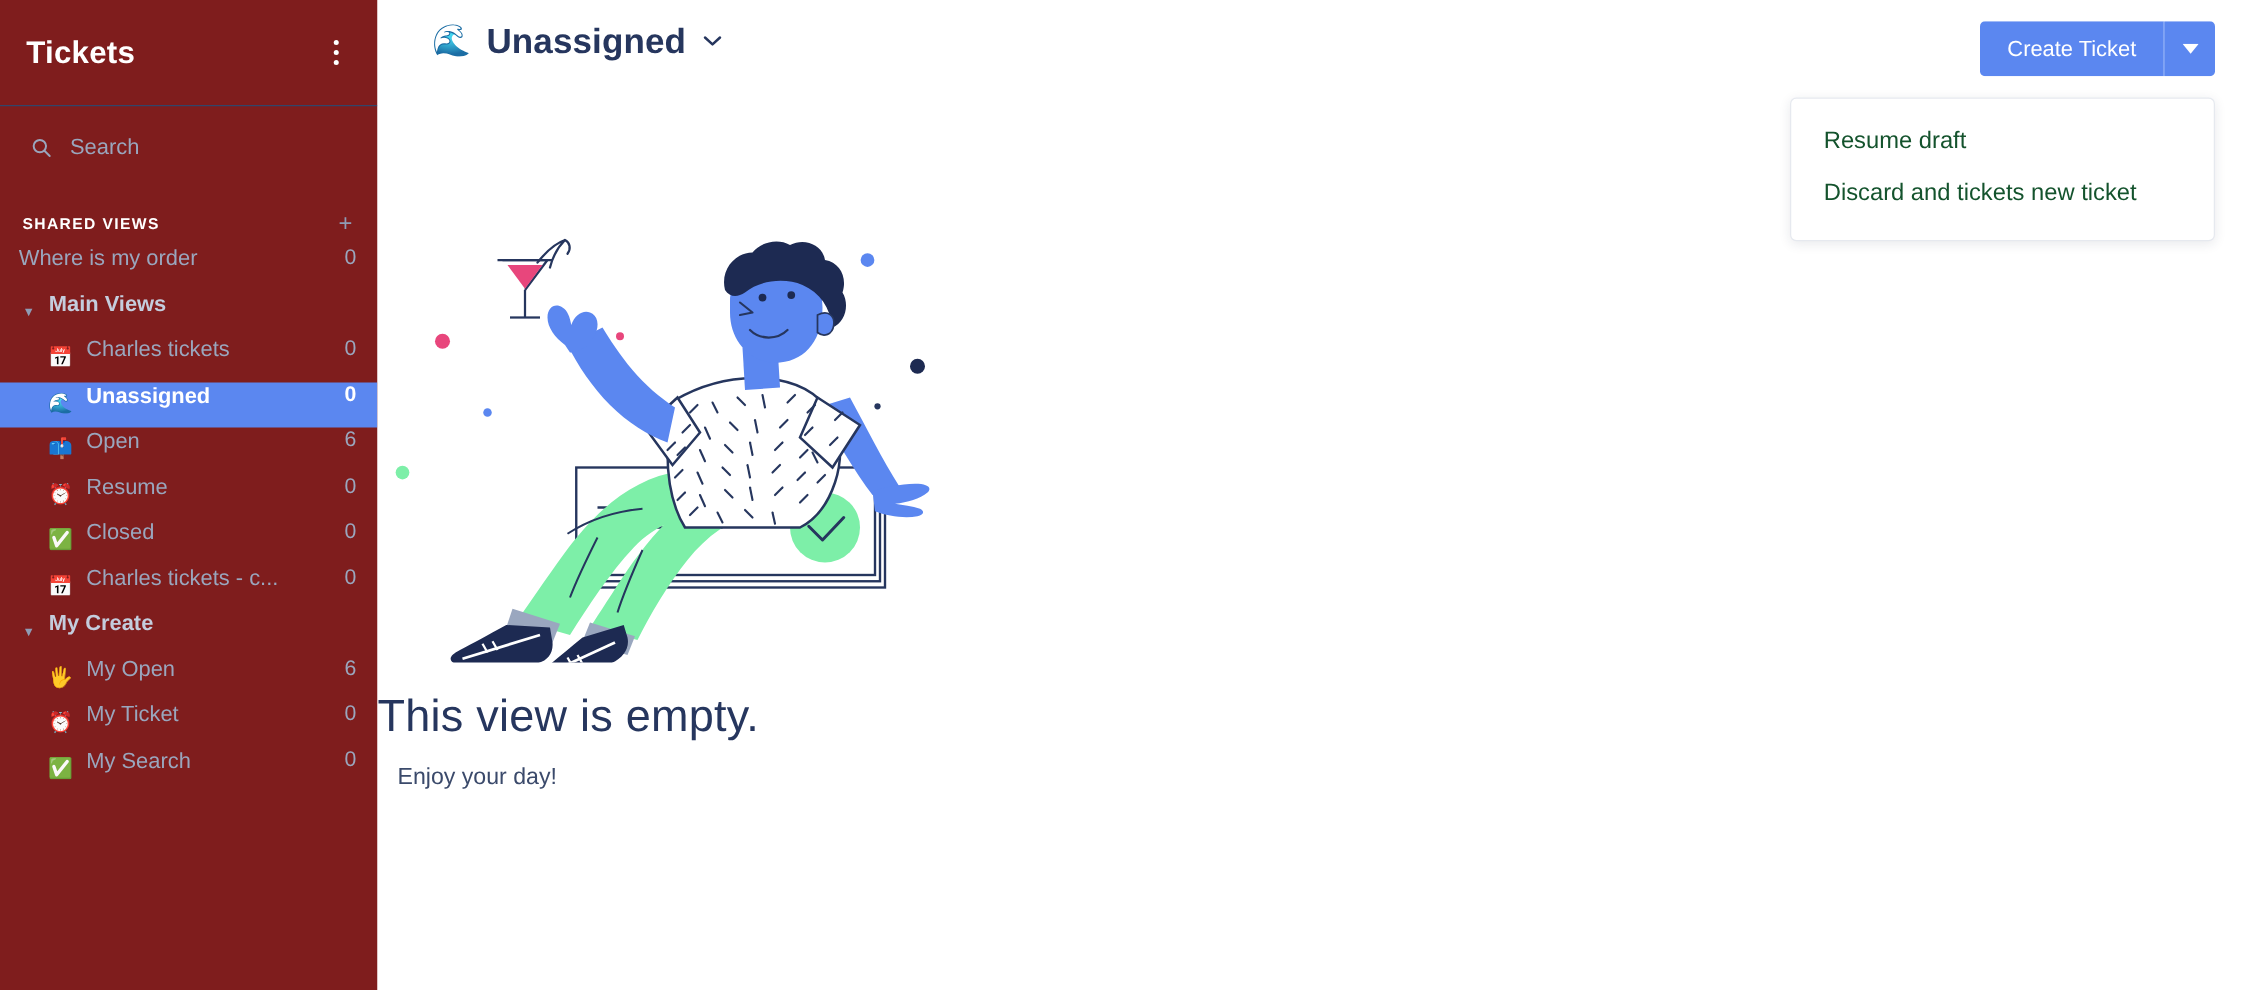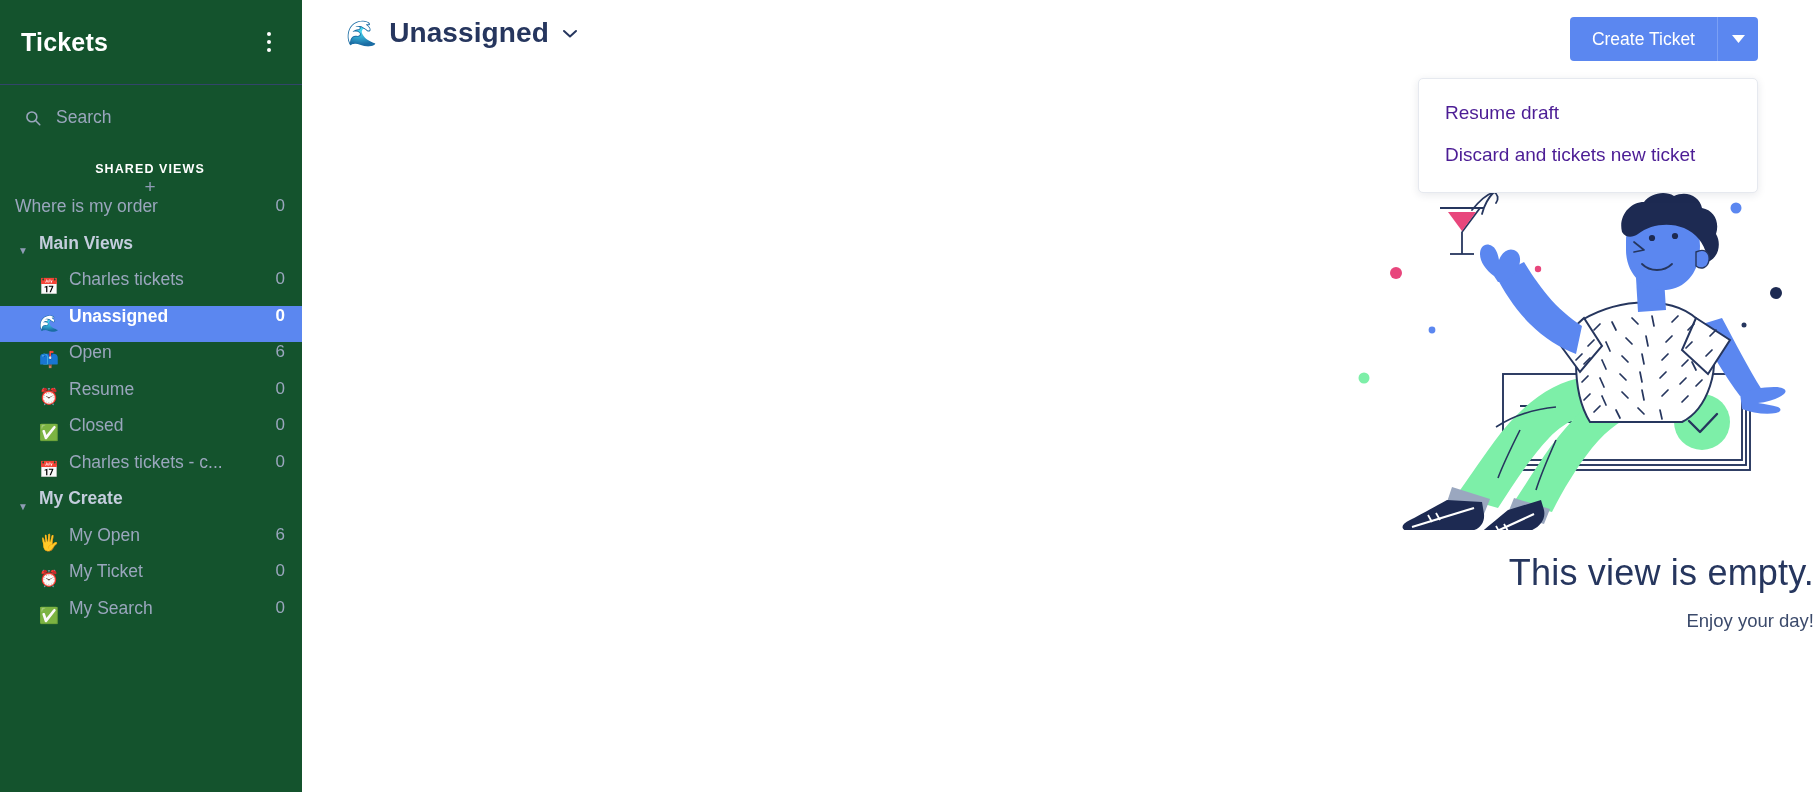--- a/index.html
+++ b/index.html
@@ -7,21 +7,21 @@
     width: 1814px; height: 792px;
     overflow: hidden;
     font-family: "Liberation Sans", sans-serif;
     background: #ffffff;
   }
   .app { display: flex; width: 1814px; height: 792px; position: relative; }
 
   
   .sidebar {
     width: 302px; height: 792px;
-    background: #14532d;
+    background: #7f1d1d;
     flex: 0 0 302px;
     position: relative;
     overflow: hidden;
   }
   .sb-header {
     height: 85px;
     display: flex; align-items: center;
     padding: 0 22px 0 21px;
     border-bottom: 1px solid #32456a;
   }
@@ -56,21 +56,20 @@
     width: 22px; margin-right: 12px;
     display: inline-flex; align-items: center; justify-content: center;
     color: #9aa6bd;
   }
 
   .section-head {
     display: flex; align-items: center;
     height: 34px;
     margin-top: 26px;
     padding: 0 20px 0 18px;
-    flex-direction: column;
   }
   .section-head .sh-label {
     color: #ffffff;
     font-size: 12.5px;
     font-weight: bold;
     letter-spacing: 1.1px;
     flex: 1;
   }
   .section-head .plus {
     color: #8f9cb5; font-size: 19px; line-height: 1; cursor: pointer;
@@ -130,21 +129,21 @@
     margin-top: -12px;
   }
   .view-title .wave { font-size: 25px; line-height: 1; }
   .view-title .vt-text {
     color: #26365e; font-size: 28px; font-weight: bold; letter-spacing: .1px;
   }
   .view-title .chev { color: #26365e; margin-top: 2px; }
 
   .spacer { flex: 1; }
 
-  .create-wrap { position: absolute; right: 56px; top: 17px; }
+  .create-wrap { position: absolute; right: 42px; top: 17px; }
   .split-btn { display: flex; height: 44px; border-radius: 4px; overflow: hidden; }
   .split-main {
     background: #5b87f0; color: #fff;
     font-size: 17.5px;
     border: none;
     padding: 0 22px;
     cursor: pointer;
     font-family: "Liberation Sans", sans-serif;
   }
   .split-div { width: 1px; background: #7ba0f5; }
@@ -161,30 +160,30 @@
     background: #fff;
     border: 1px solid #e6e9ef;
     border-radius: 5px;
     box-shadow: 0 2px 9px rgba(30,40,70,.10);
     padding: 13px 0 16px 0;
     z-index: 40;
   }
   .menu-item {
     padding: 10px 24px 10px 26px;
     font-size: 19px;
-    color: #4c1d95;
+    color: #14532d;
     cursor: pointer;
     white-space: nowrap;
   }
 
   
   .empty {
     position: absolute;
     left: 0; right: 0; top: 190px;
-    display: flex; flex-direction: column; align-items: flex-end; padding-left: 32px;
+    display: flex; flex-direction: column; align-items: flex-start;
   }
   .illus { width: 470px; height: 340px; }
   .empty-title {
     margin-top: 22px;
     color: #26365e;
     font-size: 36px;
     font-weight: normal;
     letter-spacing: .2px;
   }
   .empty-sub {

